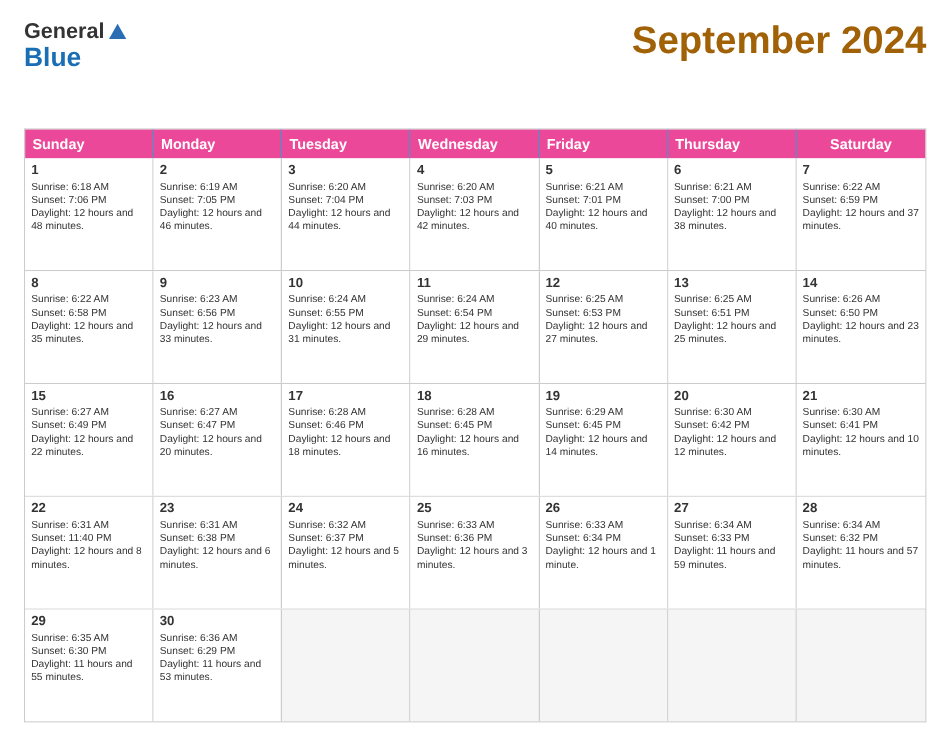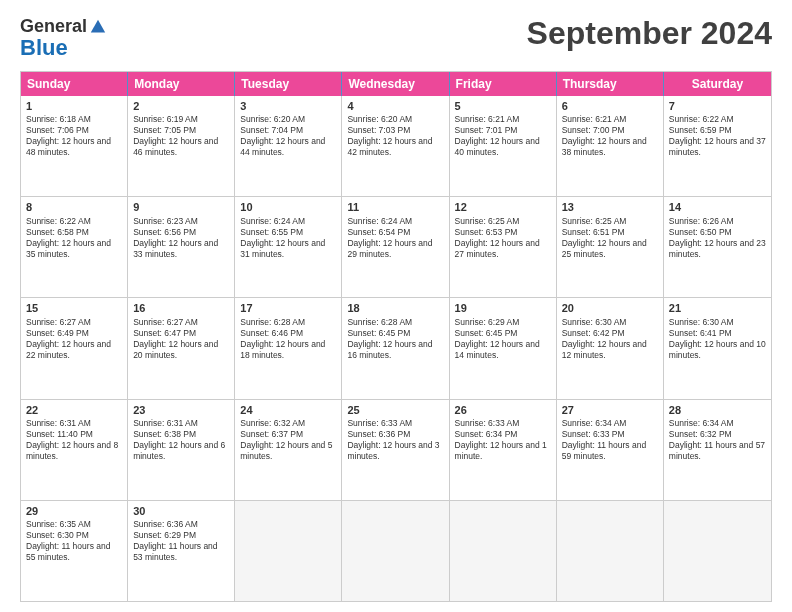--- a/index.html
+++ b/index.html
@@ -9,20 +9,21 @@
       width: 792px;
       height: 612px;
       overflow: hidden;
     }
     .page {
       width: 792px;
       height: 612px;
       padding: 16px 20px 10px 20px;
       display: flex;
       flex-direction: column;
+      gap: 36px;
     }
     .header {
       display: flex;
       justify-content: space-between;
       align-items: flex-start;
       margin-bottom: 10px;
     }
     .logo {
       display: flex;
       flex-direction: column;
@@ -41,21 +42,21 @@
       width: 18px;
       height: 18px;
       margin-left: 2px;
     }
     .title-section {
       text-align: right;
     }
     .month-title {
       font-size: 32px;
       font-weight: bold;
-      color: #404040;
+      color: #a16207;
       line-height: 1.1;
     }
     .location-title {
       font-size: 14px;
       color: #555;
     }
     .calendar {
       flex: 1;
       border: 1px solid #ccc;
       display: flex;

